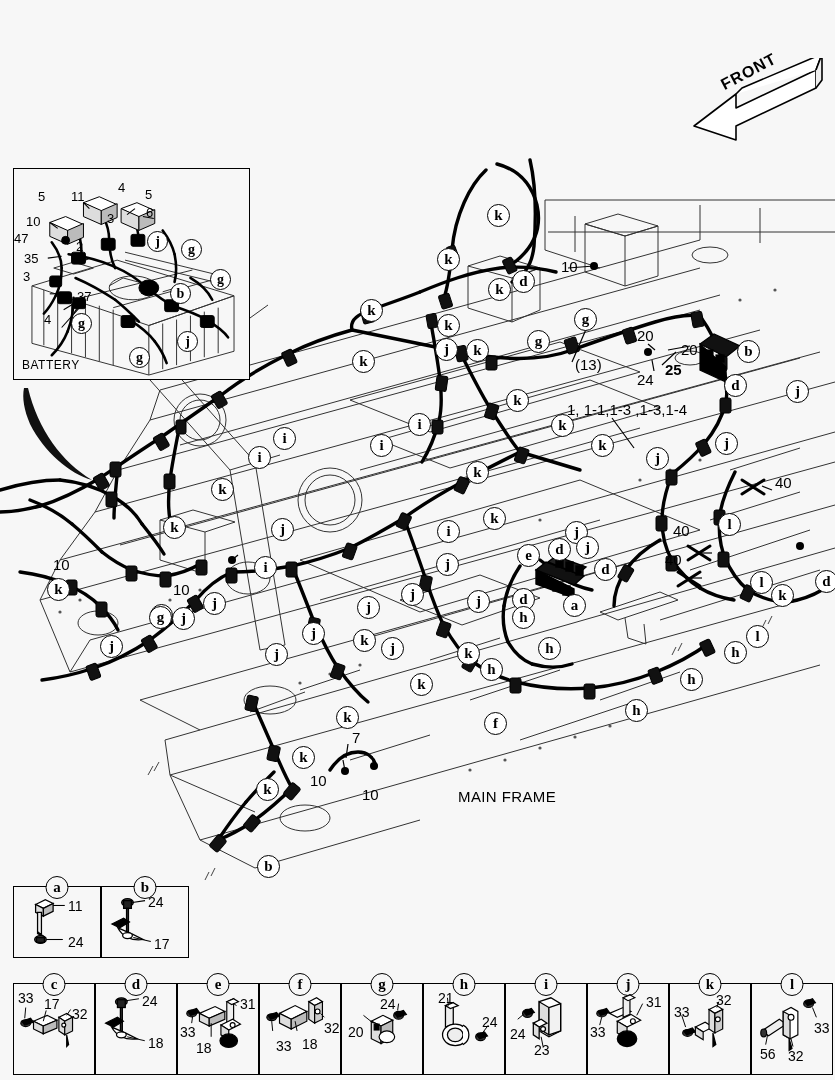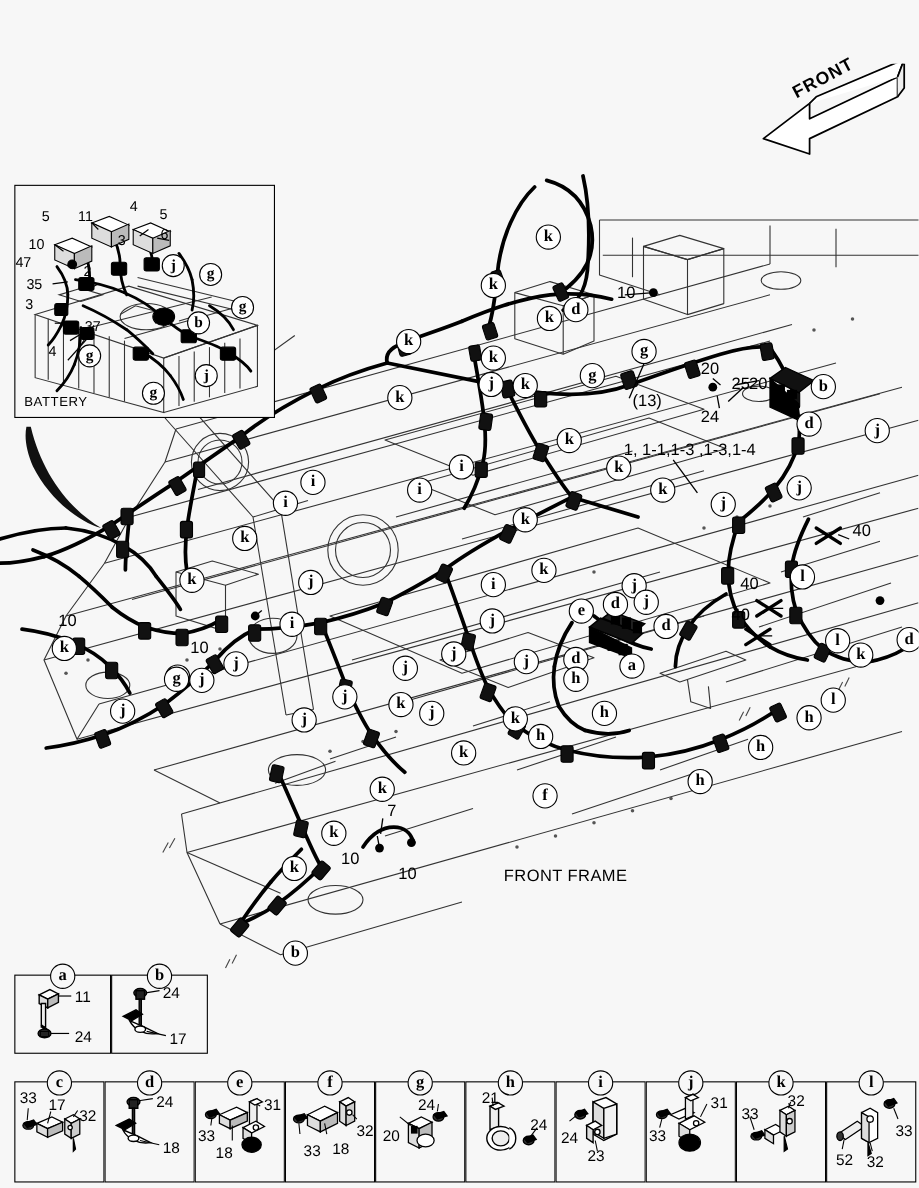--- a/index.html
+++ b/index.html
@@ -523,28 +523,28 @@
 
   <svg id="front-arrow" viewBox="0 0 140 90">
     <g stroke="#000" stroke-width="1.6" fill="#fff" stroke-linejoin="round">
       <path d="M8 68 L50 36 L50 50 L130 12 L130 30 L50 68 L50 82 Z"></path>
       <path d="M50 36 L56 30 L136 -4 L130 12" fill="#fff"></path>
       <path d="M130 12 L136 -4 L136 22 L130 30" fill="#eee"></path>
     </g>
   </svg>
   <div id="front-text" class="txt">FRONT</div>
 
-  <div class="txt bigtxt" id="mainframe-text">FRONT FRAME</div>
+  <div class="txt bigtxt" id="mainframe-text">MAIN FRAME</div>
   <div class="txt num lbl-13">(13)</div>
   <div class="txt lbl-series">1, 1-1,1-3 ,1-3,1-4</div>
 
   <div class="txt num" style="left:561px;top:258px;">10</div>
   <div class="txt num" style="left:637px;top:327px;">20</div>
   <div class="txt num" style="left:681px;top:341px;">20</div>
-  <div class="txt num" style="left:665px;top:341px;">25</div>
+  <div class="txt num" style="left:665px;top:361px;font-weight:bold;">25</div>
   <div class="txt num" style="left:637px;top:371px;">24</div>
   <div class="txt num" style="left:775px;top:474px;">40</div>
   <div class="txt num" style="left:673px;top:522px;">40</div>
   <div class="txt num" style="left:665px;top:551px;">40</div>
   <div class="txt num" style="left:53px;top:556px;">10</div>
   <div class="txt num" style="left:173px;top:581px;">10</div>
   <div class="txt num" style="left:352px;top:729px;">7</div>
   <div class="txt num" style="left:310px;top:772px;">10</div>
   <div class="txt num" style="left:362px;top:786px;">10</div>
 
@@ -874,18 +874,18 @@
         <ellipse cx="58" cy="20" rx="5" ry="4" fill="#333"></ellipse>
         <path d="M54 18 l8 -3 l3 4 l-8 3 Z" fill="#000"></path>
        </g>
        <g stroke="#000" stroke-width="1" fill="none">
         <path d="M66 34 L62 24"></path>
             <path d="M14 62 L16 52"></path>
             <path d="M42 64 L40 56"></path>
           </g>
         </svg>
         <span class="legnum" style="left: 62px; top: 36px;">33</span>
-        <span class="legnum" style="left: 8px; top: 62px;">52</span>
+        <span class="legnum" style="left: 8px; top: 62px;">56</span>
         <span class="legnum" style="left: 36px; top: 64px;">32</span>
       </div>
     </div>
 
 </div>
 
 </body></html>

